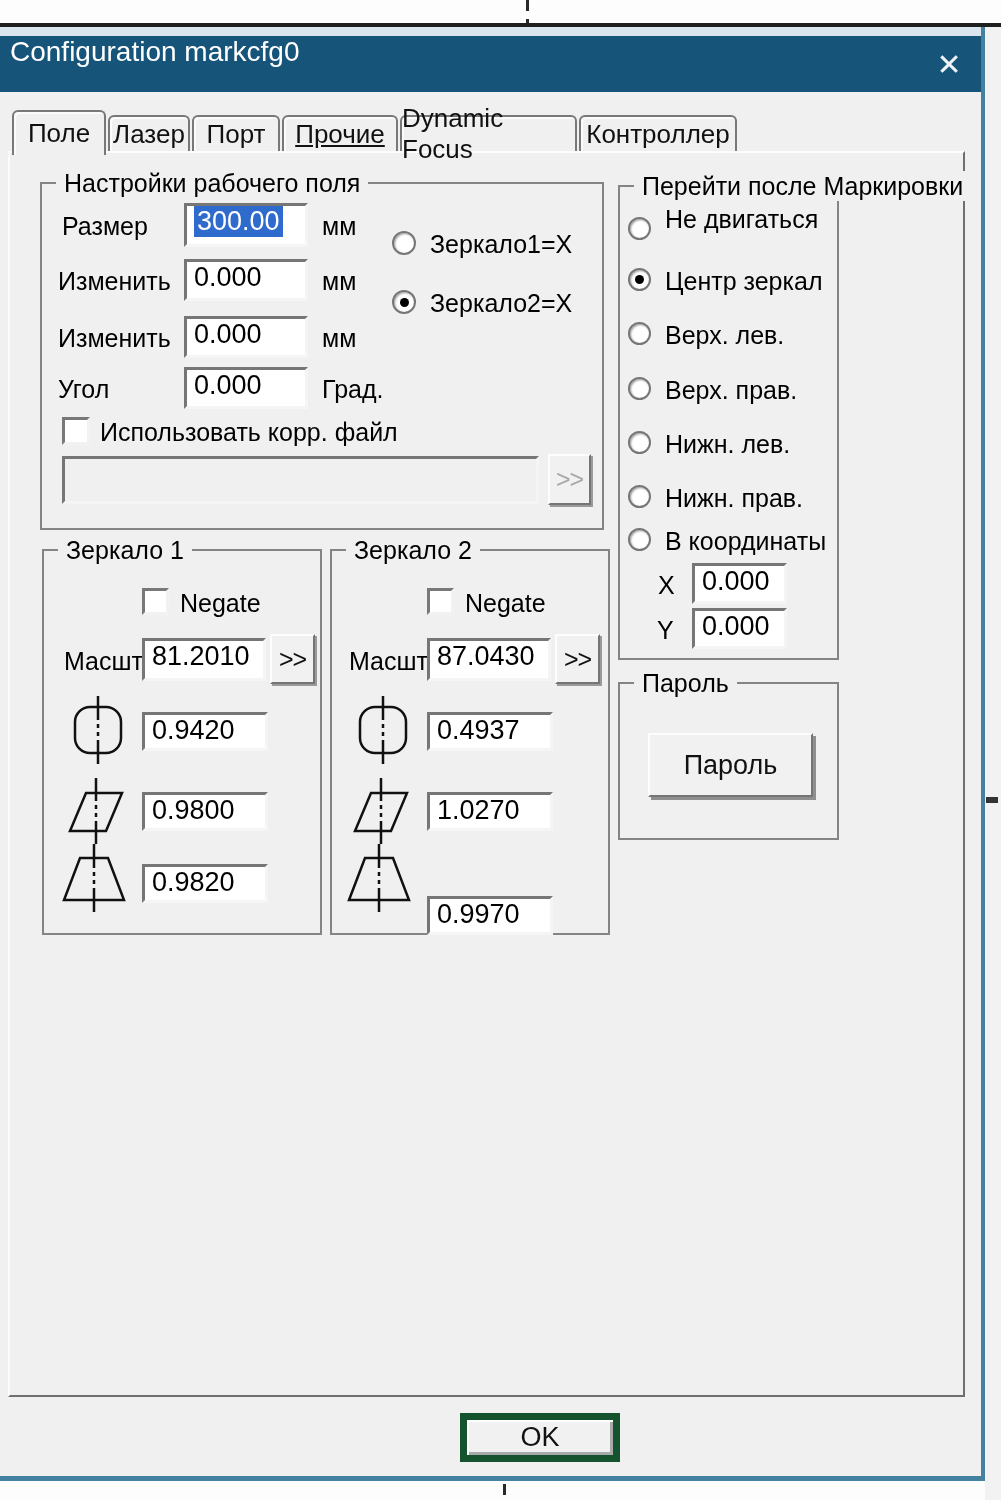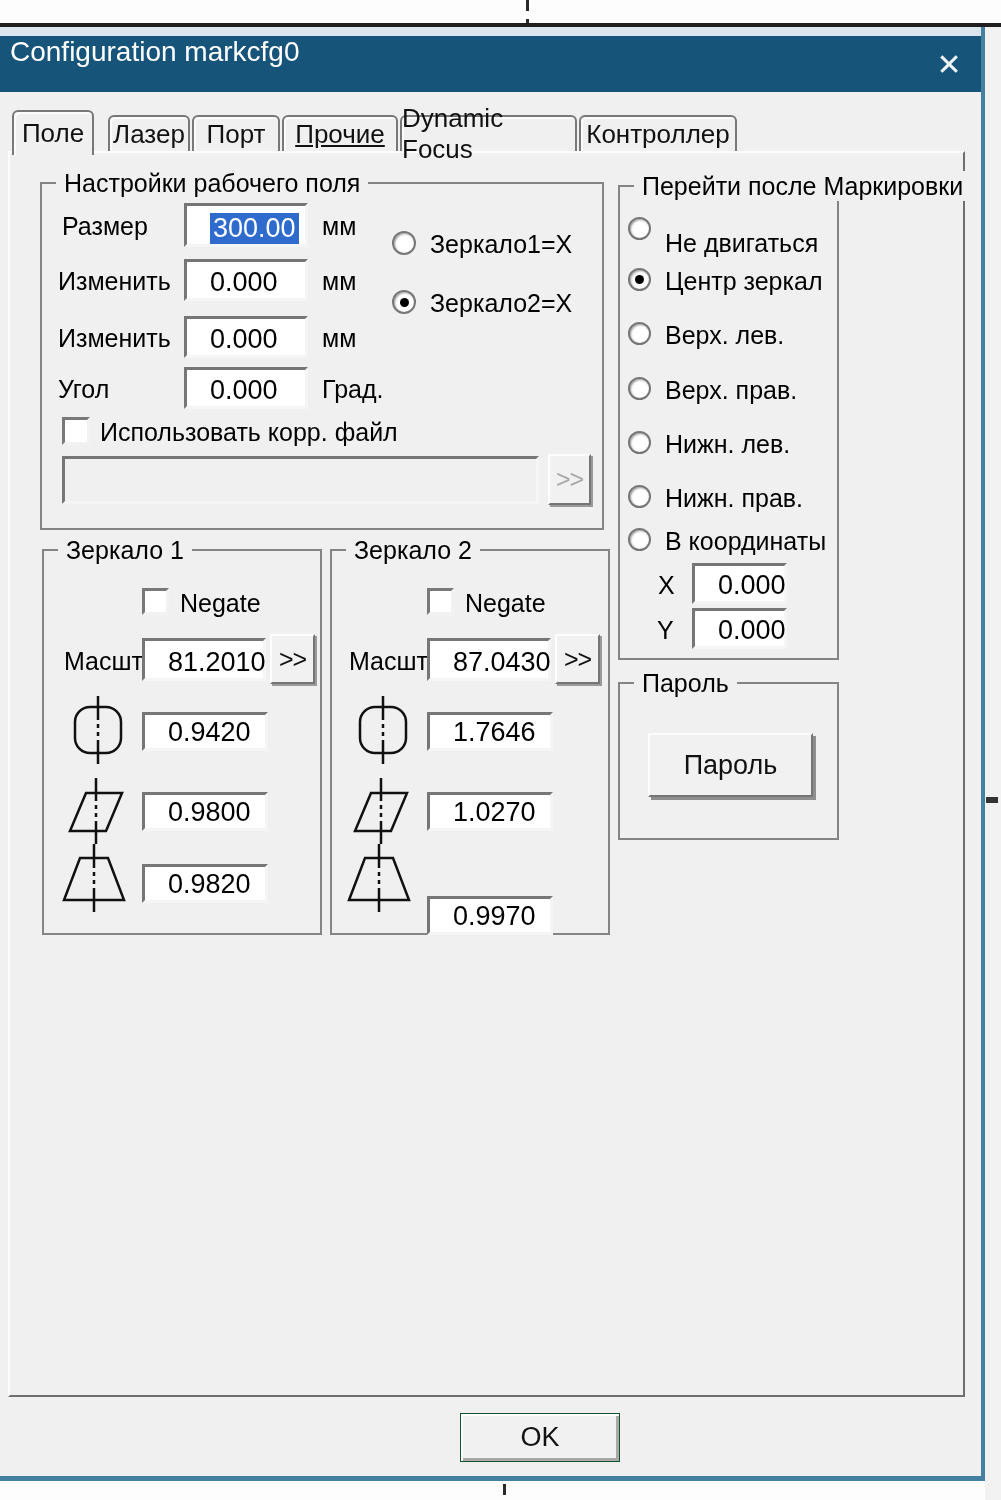--- a/index.html
+++ b/index.html
@@ -17,33 +17,33 @@
        box-shadow:inset 2px 2px 0 #fbfbfb;display:flex;align-items:center;justify-content:center;
        font-size:26px;color:#111;}
   .tabpage{background:#f0f0f0;border:2px solid;border-color:#fcfcfc #6f6f6f #6f6f6f #fcfcfc;}
   
   .group{border:2px solid #848484;}
   .group-label{position:absolute;top:-16px;left:14px;background:#f0f0f0;padding:0 8px;font-size:25px;
                color:#000;white-space:nowrap;line-height:1.2;}
   
   .lbl{font-size:25px;color:#000;white-space:nowrap;line-height:1.1;}
   .field{background:#ffffff;border:3px solid;border-color:#767676 #f5f5f5 #f5f5f5 #767676;
-         font-size:27px;color:#000;padding-left:23px;display:flex;align-items:flex-end;}
+         font-size:27px;color:#000;padding-left:7px;display:flex;align-items:flex-start;}
   .field.disabled{background:#f0f0f0;}
   .sel-text{background:#2e6bcd;color:#fff;padding:0 3px;}
   .checkbox{background:#ffffff;border:3px solid;border-color:#787878 #f2f2f2 #f2f2f2 #787878;}
   .radio{background:#ffffff;border:2px solid #767676;border-radius:50%;
          box-shadow:inset 1px 1px 2px rgba(0,0,0,0.38), inset -1px -1px 1px #ffffff;}
   .radio.sel::after{content:"";position:absolute;left:50%;top:50%;width:9px;height:9px;margin:-4.5px 0 0 -4.5px;
          background:#000;border-radius:50%;}
   .btn{background:#f1f1f1;border:2px solid;border-color:#fdfdfd #757575 #757575 #fdfdfd;
        box-shadow:2px 2px 0 #9a9a9a;display:flex;align-items:center;justify-content:center;
        font-size:27px;color:#111;}
   .btn.small{font-size:25px;letter-spacing:-1px;}
-  .btn.default{border:1px solid #14532d;box-shadow:inset 2px 2px 0 #ffffff, inset -3px -3px 0 #a9a9a9;text-align:right;}
+  .btn.default{border:7px solid #14532d;box-shadow:inset 2px 2px 0 #ffffff, inset -3px -3px 0 #a9a9a9;text-align:right;}
   .btn.disabled{color:#a8a8a8;}
   .icon-svg{display:block;}
 </style>
 </head>
 <body>
 
 <div class="page">
 
   <div class="abs dash-v" style="left:526px;top:0;width:3px;height:23px;"></div>
   <div class="abs hline" style="left:0;top:23px;width:1001px;height:4px;"></div>
@@ -58,21 +58,21 @@
 
   <div class="abs titlebar" style="left:0;top:36px;width:981px;height:56px;">
     <span>Configuration markcfg0</span>
   </div>
   <div class="abs close-x" style="left:925px;top:40px;width:48px;height:48px;">
     <span>✕</span>
   </div>
 
   <div class="abs tabpage" style="left:8px;top:151px;width:957px;height:1246px;"></div>
 
-  <div class="abs tab" style="left:12px;top:110px;width:82px;height:45px;z-index:5;">
+  <div class="abs tab" style="left:12px;top:110px;width:94px;height:45px;z-index:5;">
     <span>Поле</span>
   </div>
   <div class="abs tab" style="left:108px;top:115px;width:82px;height:36px;">
     <span>Лазер</span>
   </div>
   <div class="abs tab" style="left:192px;top:115px;width:88px;height:36px;">
     <span>Порт</span>
   </div>
   <div class="abs tab" style="left:282px;top:115px;width:116px;height:36px;text-decoration:underline;">
     <span>Прочие</span>
@@ -181,21 +181,21 @@
     <span>&gt;&gt;</span>
   </div>
 
   <div class="abs" style="left:351px;top:694px;">
     <svg class="icon-svg" width="64" height="74" viewBox="0 0 64 74">
       <line x1="32" y1="2" x2="32" y2="72" stroke="#111" stroke-width="2.5" stroke-dasharray="24 4 4 4 4 4"></line>
       <rect x="9" y="13" width="46" height="46" rx="15" fill="none" stroke="#111" stroke-width="2.5"></rect>
     </svg>
   </div>
   <div class="abs field" style="left:427px;top:712px;width:126px;height:39px;">
-    <span>1.7646</span>
+    <span>0.4937</span>
   </div>
 
   <div class="abs" style="left:349px;top:776px;">
     <svg class="icon-svg" width="64" height="72" viewBox="0 0 64 72">
       <line x1="32" y1="2" x2="32" y2="70" stroke="#111" stroke-width="2.5" stroke-dasharray="23 4 4 4 4 4"></line>
       <polygon points="6,55 42,55 58,17 22,17" fill="none" stroke="#111" stroke-width="2.5"></polygon>
     </svg>
   </div>
   <div class="abs field" style="left:427px;top:792px;width:126px;height:39px;">
     <span>1.0270</span>
@@ -208,21 +208,21 @@
     </svg>
   </div>
   <div class="abs field" style="left:427px;top:864px;width:126px;height:39px;margin-top:32px;">
     <span>0.9970</span>
   </div>
 
   <div class="abs group" style="left:618px;top:185px;width:221px;height:475px;">
     <span class="group-label">Перейти после Маркировки</span>
   </div>
   <div class="abs radio" style="left:628px;top:217px;width:23px;height:23px;"></div>
-  <span class="abs lbl" style="left:665px;top:230px;">Не двигаться</span>
+  <span class="abs lbl" style="left:665px;top:206px;">Не двигаться</span>
   <div class="abs radio sel" style="left:628px;top:268px;width:23px;height:23px;"></div>
   <span class="abs lbl" style="left:665px;top:268px;">Центр зеркал</span>
   <div class="abs radio" style="left:628px;top:322px;width:23px;height:23px;"></div>
   <span class="abs lbl" style="left:665px;top:322px;">Верх. лев.</span>
   <div class="abs radio" style="left:628px;top:377px;width:23px;height:23px;"></div>
   <span class="abs lbl" style="left:665px;top:377px;">Верх. прав.</span>
   <div class="abs radio" style="left:628px;top:431px;width:23px;height:23px;"></div>
   <span class="abs lbl" style="left:665px;top:431px;">Нижн. лев.</span>
   <div class="abs radio" style="left:628px;top:485px;width:23px;height:23px;"></div>
   <span class="abs lbl" style="left:665px;top:485px;">Нижн. прав.</span>

